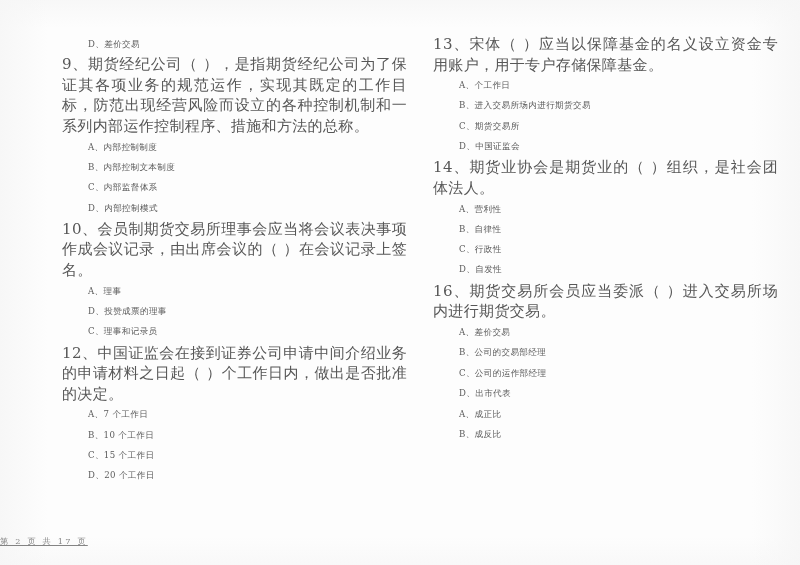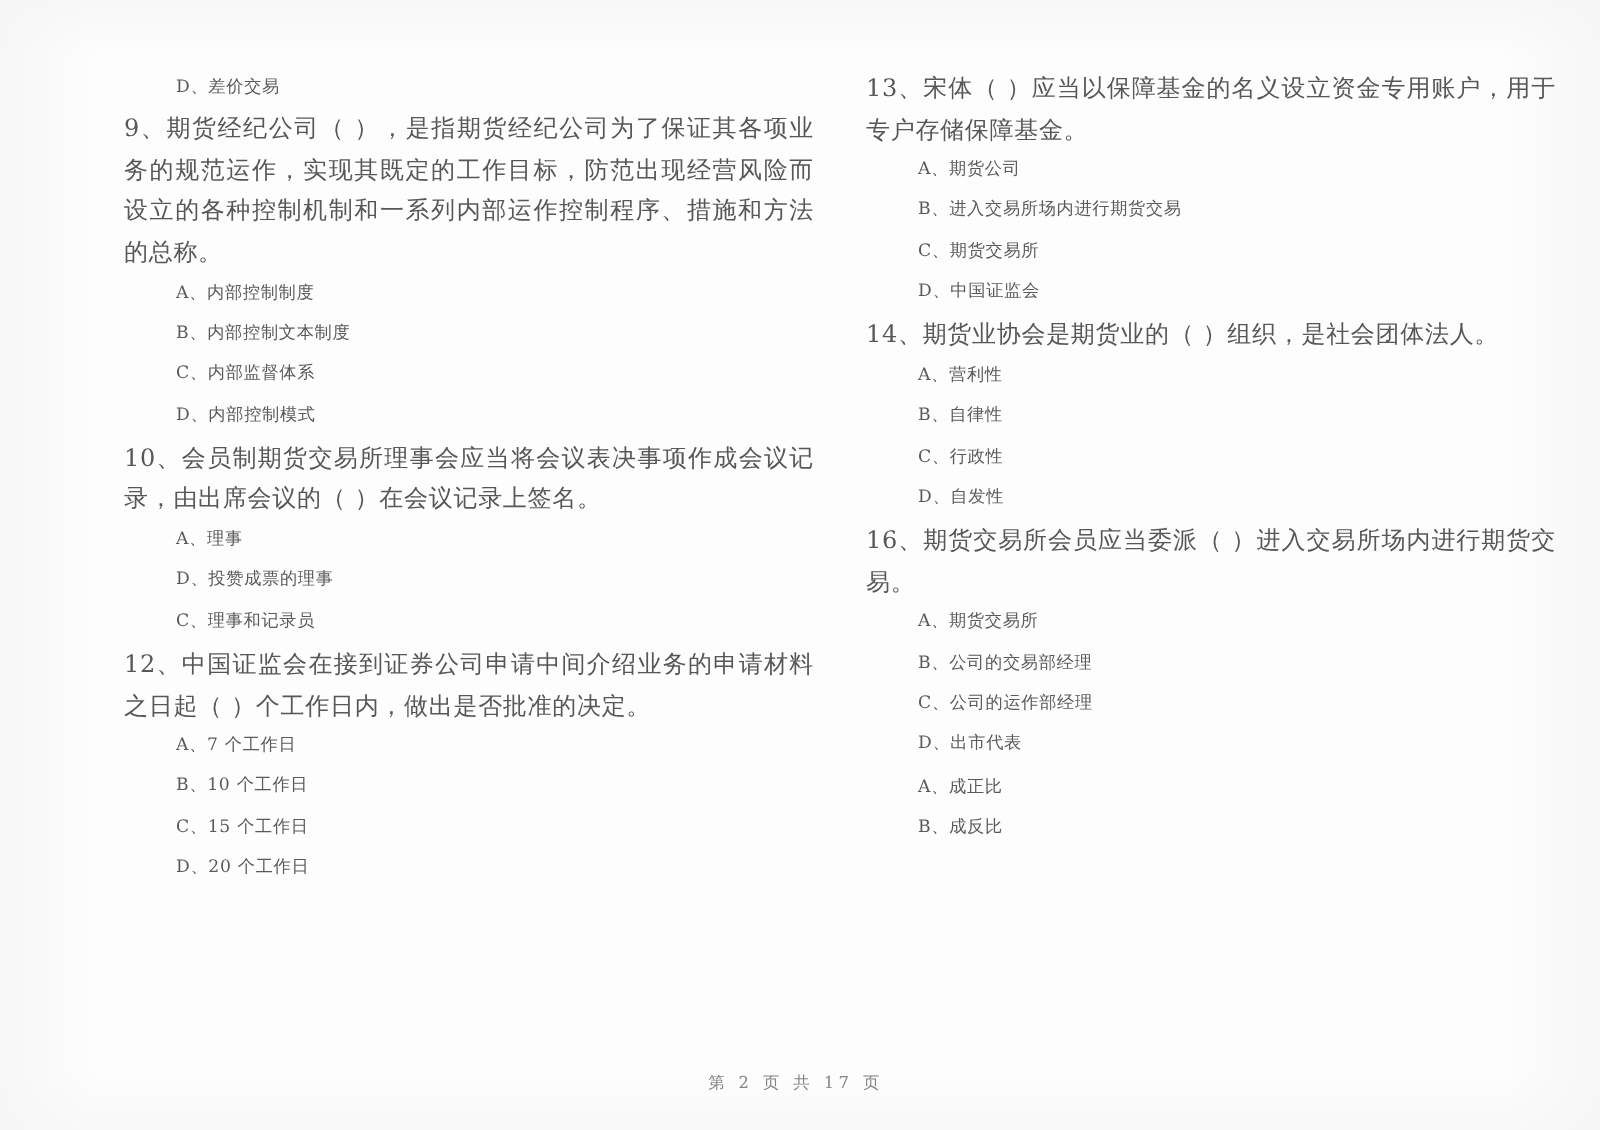--- a/index.html
+++ b/index.html
@@ -42,21 +42,21 @@
   }
   .col-left  { margin-left: 62px; }
   .col-right { margin-left: 20px; }
 
   .q {
     margin-bottom: 1px;
   }
 
   
   .stem {
-    font-size: 12px;
+    font-size: 15px;
     line-height: 20.6px;
     letter-spacing: 0.35px;
     text-align: justify;
     color: #4b4b4b;
     white-space: normal;
     word-break: break-all;
   }
 
   
   .opt {
@@ -66,24 +66,24 @@
     padding-left: 26px;
     color: #4e4e4e;
     white-space: nowrap;
   }
 
   .footer {
     position: absolute;
     left: 0;
     right: 4px;
     bottom: 18px;
-    text-align: center;
     font-size: 8.2px;
     letter-spacing: 2.2px;
     color: #7b7b7b;
+    text-decoration: underline;
   }
 
   
   .softtext {
     filter: blur(0.18px);
     opacity: 0.93;
   }
 </style>
 </head>
 <body>
@@ -119,37 +119,37 @@
         <div class="opt">C、15 个工作日</div>
         <div class="opt">D、20 个工作日</div>
       </div>
 
     </div>
 
     <div class="col col-right softtext">
 
       <div class="q">
         <div class="stem">13、宋体（      ）应当以保障基金的名义设立资金专用账户，用于专户存储保障基金。</div>
-        <div class="opt">A、期货公司</div>
+        <div class="opt">A、个工作日</div>
         <div class="opt">B、进入交易所场内进行期货交易</div>
         <div class="opt">C、期货交易所</div>
         <div class="opt">D、中国证监会</div>
       </div>
 
       <div class="q">
         <div class="stem">14、期货业协会是期货业的（       ）组织，是社会团体法人。</div>
         <div class="opt">A、营利性</div>
         <div class="opt">B、自律性</div>
         <div class="opt">C、行政性</div>
         <div class="opt">D、自发性</div>
       </div>
 
       <div class="q">
         <div class="stem">16、期货交易所会员应当委派（       ）进入交易所场内进行期货交易。</div>
-        <div class="opt">A、期货交易所</div>
+        <div class="opt">A、差价交易</div>
         <div class="opt">B、公司的交易部经理</div>
         <div class="opt">C、公司的运作部经理</div>
         <div class="opt">D、出市代表</div>
       </div>
 
 
       <div class="q">
         <div class="opt">A、成正比</div>
         <div class="opt">B、成反比</div>
 

